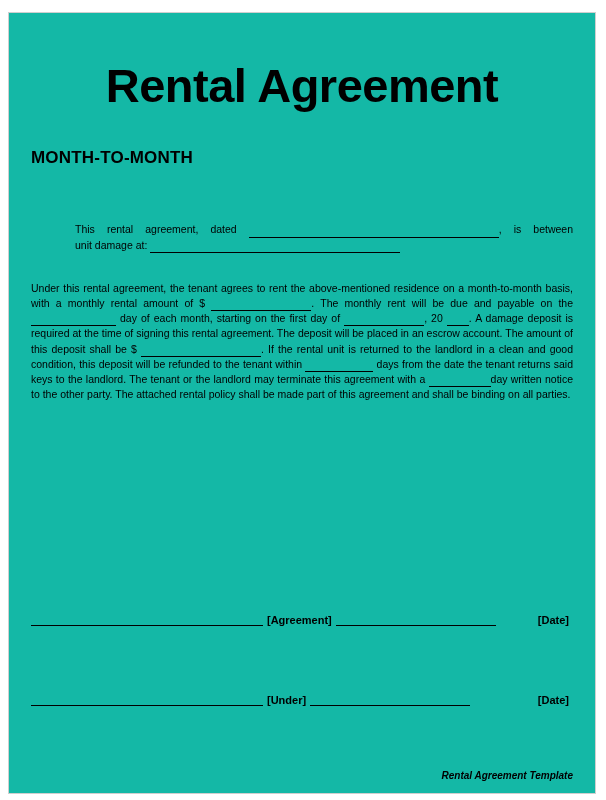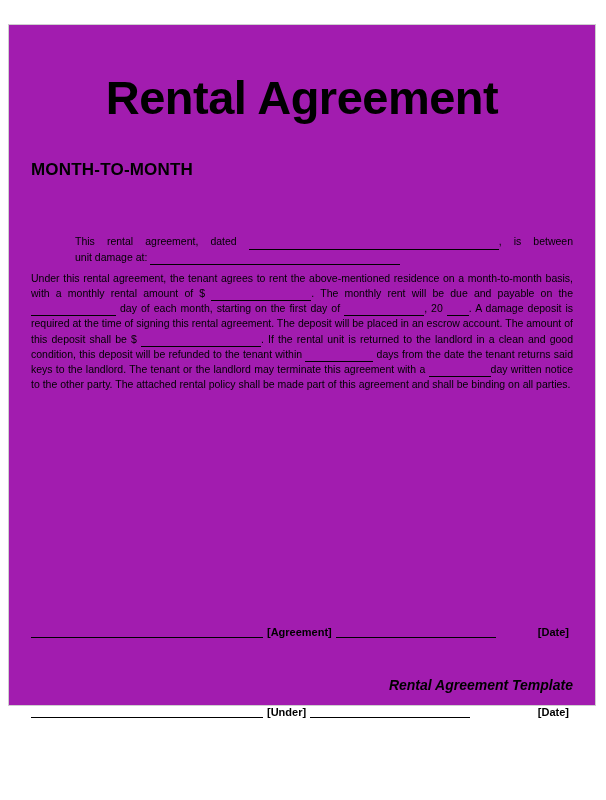--- a/index.html
+++ b/index.html
@@ -11,26 +11,26 @@
     width: 606px;
     height: 800px;
     font-family: "Liberation Sans", sans-serif;
     color: #000000;
     position: relative;
     overflow: hidden;
   }
   .page {
     position: absolute;
     left: 8px;
-    top: 24px;
+    top: 12px;
     width: 588px;
-    height: 682px;
+    height: 782px;
     border: 1px solid #cfcfcf;
     box-sizing: border-box;
-    background: #a21caf;
+    background: #14b8a6;
   }
   .inner {
     position: absolute;
     left: 0;
     top: 0;
     right: 0;
     bottom: 0;
     padding: 0 22px;
     box-sizing: border-box;
   }
@@ -47,21 +47,21 @@
     text-align: left;
     font-size: 17px;
     font-weight: bold;
     letter-spacing: 0.2px;
     margin-top: 38px;
   }
   .para {
     font-size: 10.5px;
     line-height: 1.45;
     text-align: justify;
-    margin-top: 6px;
+    margin-top: 28px;
   }
   .para-intro {
     margin-top: 54px;
     text-align: justify;
     margin-left: 44px;
   }
   .ln {
     display: inline-block;
     border-bottom: 1px solid #000;
     vertical-align: bottom;
@@ -104,21 +104,21 @@
     white-space: nowrap;
   }
   .sig-line-a { width: 232px; }
   .sig-line-b { width: 160px; }
   .sig-spacer { flex: 1 1 auto; }
 
   .footer-note {
     position: absolute;
     right: 22px;
     bottom: 12px;
-    font-size: 14px;
+    font-size: 10px;
     font-weight: bold;
     font-style: italic;
   }
 </style>
 </head>
 <body>
 
 <div class="page">
   <div class="inner">
 

